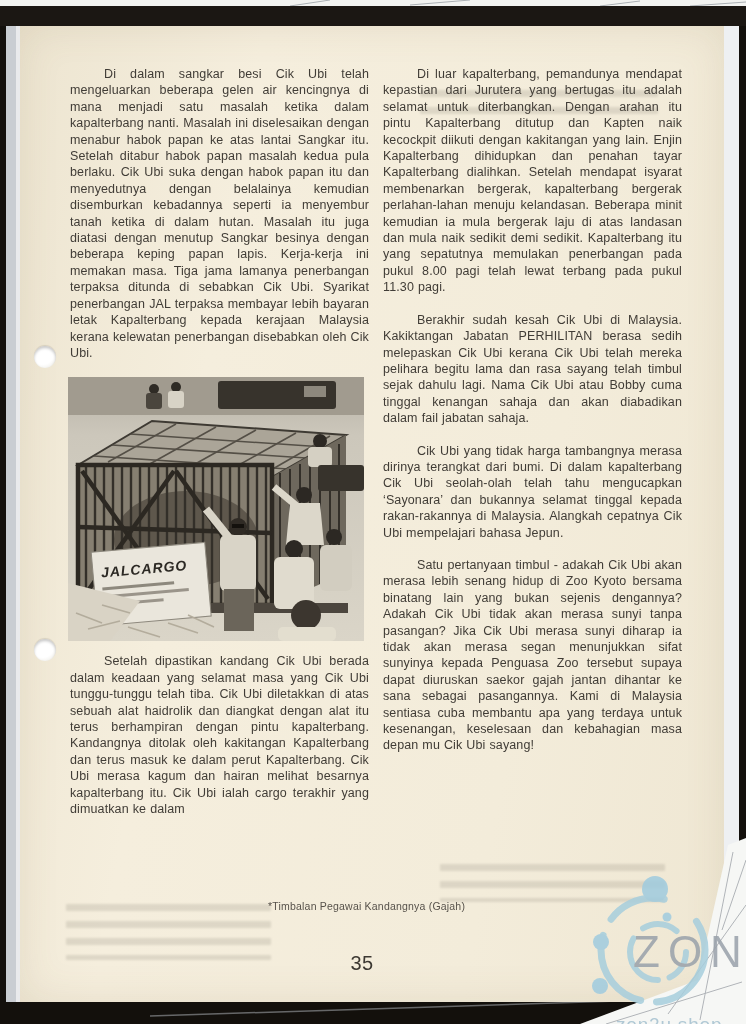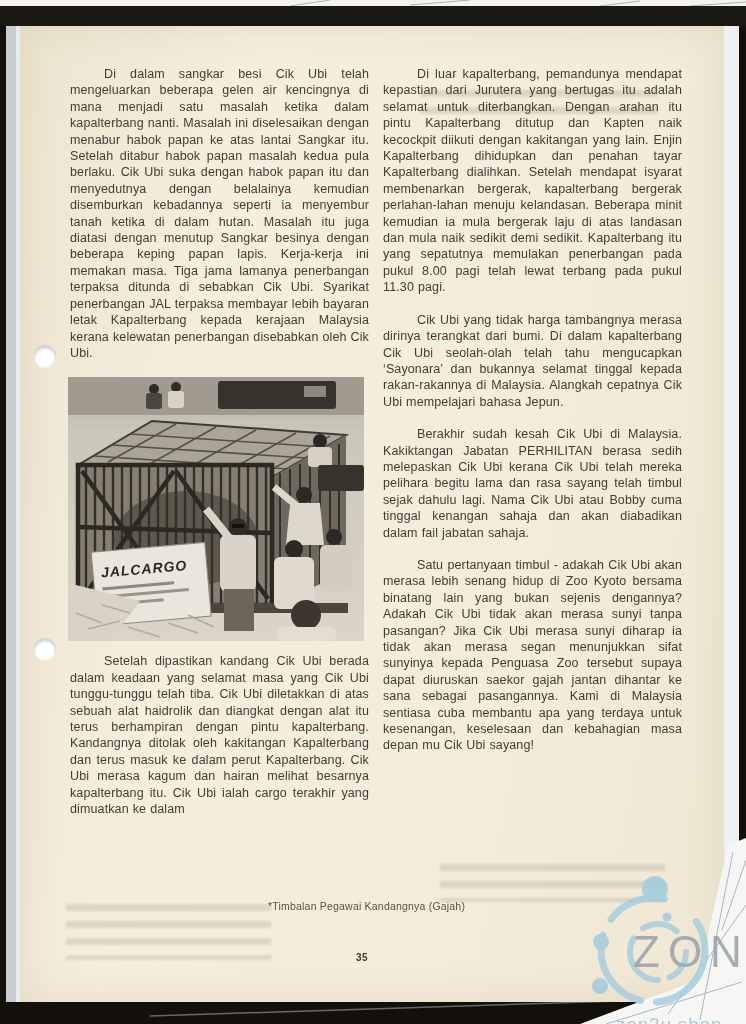--- a/index.html
+++ b/index.html
@@ -27,21 +27,21 @@
 
   figure.photo { width:296px; height:264px; margin:11px 0 12px -2px; }
   figure.photo svg { display:block; width:100%; height:100%; }
 
   .footnote {
     position:absolute; left:248px; top:874px;
     font-size:10.5px; color:#57524b; letter-spacing:.2px;
   }
   .page-number {
     position:absolute; left:0; right:20px; top:926px; text-align:center;
-    font-size:10px; font-weight:bold; color:#3c3832; letter-spacing:.5px;
+    font-size:20px; font-weight:normal; color:#3c3832; letter-spacing:.5px;
   }
 
   .hole {
     position:absolute; width:22px; height:22px; border-radius:50%;
     background:radial-gradient(circle at 40% 35%, #ffffff 55%, #e9e7e0 100%);
     box-shadow:inset 0 2px 3px rgba(0,0,0,.22), 0 -1px 1px rgba(0,0,0,.10);
   }
   .hole.top    { left:14px; top:320px; }
   .hole.bottom { left:14px; top:613px; }
 
@@ -201,22 +201,22 @@
             <line x1="120" y1="238" x2="146" y2="250"></line>
         </g>
       </svg>
     </figure>
 
     <p>Setelah dipastikan kandang Cik Ubi berada dalam keadaan yang selamat masa yang Cik Ubi tunggu-tunggu telah tiba. Cik Ubi diletakkan di atas sebuah alat haidrolik dan diangkat dengan alat itu terus berhampiran dengan pintu kapalterbang. Kandangnya ditolak oleh kakitangan Kapalterbang dan terus masuk ke dalam perut Kapalterbang. Cik Ubi merasa kagum dan hairan melihat besarnya kapalterbang itu. Cik Ubi ialah cargo terakhir yang dimuatkan ke dalam</p>
   </div>
 
   <div class="col col-right">
     <p>Di luar kapalterbang, pemandunya mendapat kepastian dari Jurutera yang bertugas itu adalah selamat untuk diterbangkan. Dengan arahan itu pintu Kapalterbang ditutup dan Kapten naik kecockpit diikuti dengan kakitangan yang lain. Enjin Kapalterbang dihidupkan dan penahan tayar Kapalterbang dialihkan. Setelah mendapat isyarat membenarkan bergerak, kapalterbang bergerak perlahan-lahan menuju kelandasan. Beberapa minit kemudian ia mula bergerak laju di atas landasan dan mula naik sedikit demi sedikit. Kapalterbang itu yang sepatutnya memulakan penerbangan pada pukul 8.00 pagi telah lewat terbang pada pukul 11.30 pagi.</p>
+    <p>Berakhir sudah kesah Cik Ubi di Malaysia. Kakiktangan Jabatan PERHILITAN berasa sedih melepaskan Cik Ubi kerana Cik Ubi telah mereka pelihara begitu lama dan rasa sayang telah timbul sejak dahulu lagi. Nama Cik Ubi atau Bobby cuma tinggal kenangan sahaja dan akan diabadikan dalam fail jabatan sahaja.</p>
     <p>Cik Ubi yang tidak harga tambangnya merasa dirinya terangkat dari bumi. Di dalam kapalterbang Cik Ubi seolah-olah telah tahu mengucapkan ‘Sayonara’ dan bukannya selamat tinggal kepada rakan-rakannya di Malaysia. Alangkah cepatnya Cik Ubi mempelajari bahasa Jepun.</p>
-    <p>Berakhir sudah kesah Cik Ubi di Malaysia. Kakiktangan Jabatan PERHILITAN berasa sedih melepaskan Cik Ubi kerana Cik Ubi telah mereka pelihara begitu lama dan rasa sayang telah timbul sejak dahulu lagi. Nama Cik Ubi atau Bobby cuma tinggal kenangan sahaja dan akan diabadikan dalam fail jabatan sahaja.</p>
     <p>Satu pertanyaan timbul - adakah Cik Ubi akan merasa lebih senang hidup di Zoo Kyoto bersama binatang lain yang bukan sejenis dengannya? Adakah Cik Ubi tidak akan merasa sunyi tanpa pasangan? Jika Cik Ubi merasa sunyi diharap ia tidak akan merasa segan menunjukkan sifat sunyinya kepada Penguasa Zoo tersebut supaya dapat diuruskan saekor gajah jantan dihantar ke sana sebagai pasangannya. Kami di Malaysia sentiasa cuba membantu apa yang terdaya untuk kesenangan, keselesaan dan kebahagian masa depan mu Cik Ubi sayang!</p>
   </div>
 
   <div class="footnote">*Timbalan Pegawai Kandangnya (Gajah)</div>
   <div class="page-number">35</div>
 
   <div class="hole top"></div>
   <div class="hole bottom"></div>
 
   <div class="ghost g1"></div>

